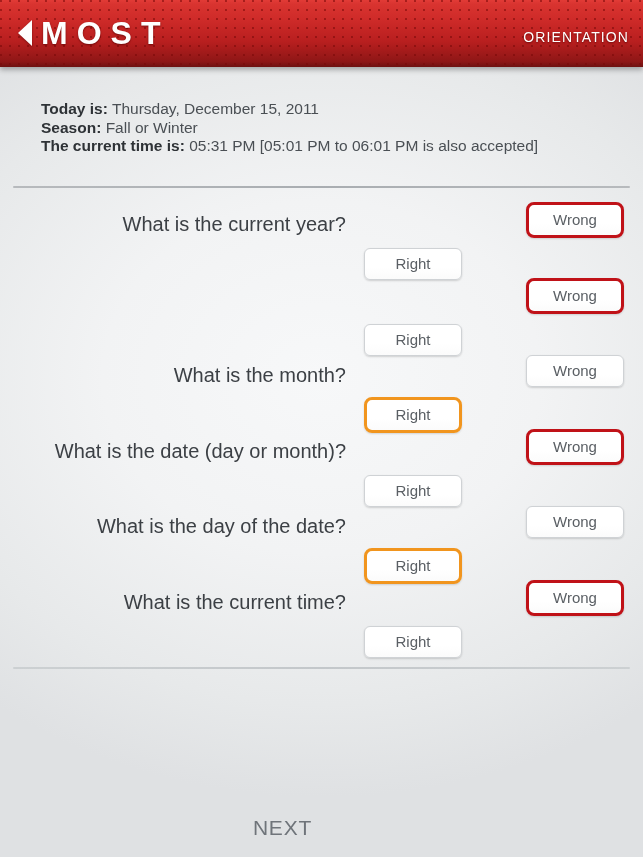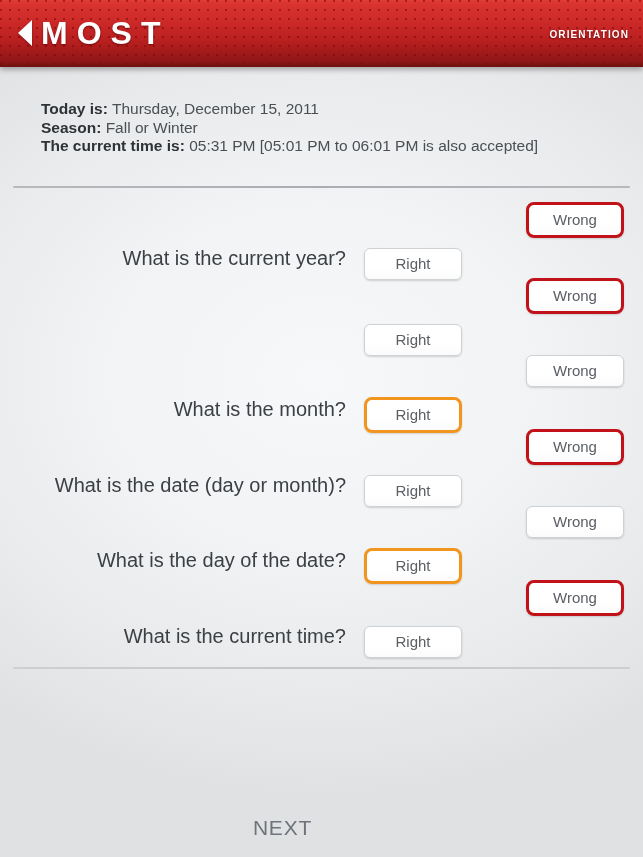--- a/index.html
+++ b/index.html
@@ -65,22 +65,22 @@
     letter-spacing: 9px;
     line-height: 32px;
     text-shadow: 0 1px 2px rgba(90,4,4,0.75);
     font-family: "Liberation Sans", sans-serif;
   }
   .section-label {
     position: absolute;
     right: 14px;
     top: 29px;
     color: #ffffff;
-    font-size: 10px;
-    font-weight: bold;
+    font-size: 14px;
+    font-weight: normal;
     letter-spacing: 1.1px;
     text-shadow: 0 1px 2px rgba(90,4,4,0.8);
   }
 
   
   .info {
     position: absolute;
     left: 41px;
     top: 100px;
     width: 570px;
@@ -132,21 +132,20 @@
   .q-text {
     position: absolute;
     left: 30px;
     top: 8px;
     width: 316px;
     text-align: right;
     font-size: 20px;
     line-height: 24px;
     color: #3c4045;
     white-space: nowrap;
-    margin-top: 34px;
   }
   .btn {
     position: absolute;
     top: 0;
     width: 98px;
     height: 32px;
     box-sizing: border-box;
     border: 1px solid #cfd2d5;
     border-radius: 6px;
     background: linear-gradient(to bottom, #ffffff 0%, #ffffff 62%, #fbfbfb 100%);

